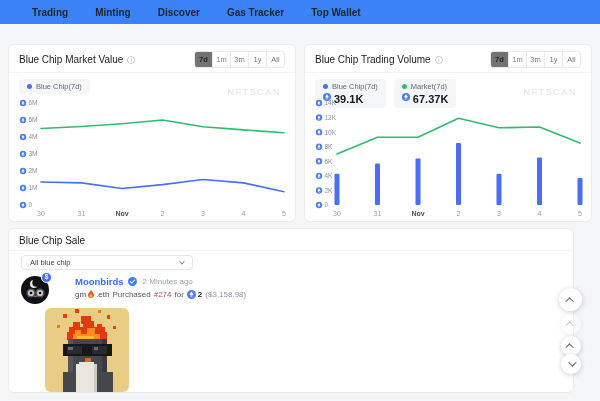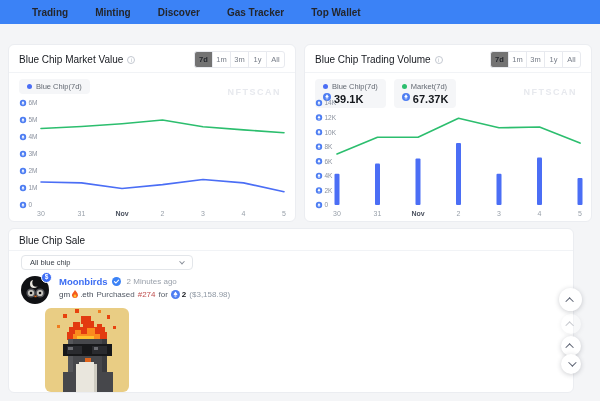--- a/index.html
+++ b/index.html
@@ -45,21 +45,21 @@
   .xlab.m{fill:#4a515e;font-weight:bold}
   .watermark{position:absolute;top:42px;right:14px;font-size:9px;font-weight:bold;letter-spacing:1.5px;color:#e7e9ee;user-select:none}
 
   
   .dropdown{margin:4px 12px 0;width:172px;height:15px;border:1px solid #e3e6ea;border-radius:4px;display:flex;align-items:center;justify-content:space-between;padding:0 8px;cursor:pointer;background:#fff}
   .dropdown .dd-label{font-size:7.5px;color:#3c424b}
   .caret{width:4px;height:4px;border-left:1px solid #888e98;border-bottom:1px solid #888e98;transform:rotate(-45deg) translate(1px,-1px)}
   .sale-item{display:flex;margin:6px 12px 0;align-items:flex-start}
   .avatar-wrap{position:relative;width:28px;height:28px;flex:0 0 auto;cursor:pointer}
   .badge-s{position:absolute;right:-3px;top:-4px;width:11px;height:11px;border-radius:50%;background:#3d6df6;border:1.5px solid #fff;color:#fff;font-size:6.5px;font-weight:bold;text-align:center;line-height:8.5px}
-  .sale-text{margin-left:10px}
+  .sale-text{margin-left:26px}
   .line1{display:flex;align-items:center;gap:4px;font-size:9.5px}
   .coll-name{color:#3b6df3;font-weight:bold;cursor:pointer}
   .time{font-size:8px;color:#9ba2ac;margin-left:2px}
   .line2{display:flex;align-items:center;gap:3px;margin-top:3px;font-size:8px;color:#565d68}
   .buyer{color:#454c58;cursor:pointer;display:flex;align-items:flex-start}
   .tokenid{color:#bf4d4d;cursor:pointer}
   .price-eth{font-weight:bold;color:#14171c;display:flex;align-items:center;gap:2px}
   .usd{color:#9099a4}
   .nft-img{margin:4px 0 0 36px;width:84px;height:84px;border-radius:6px;overflow:hidden;cursor:pointer}
 

